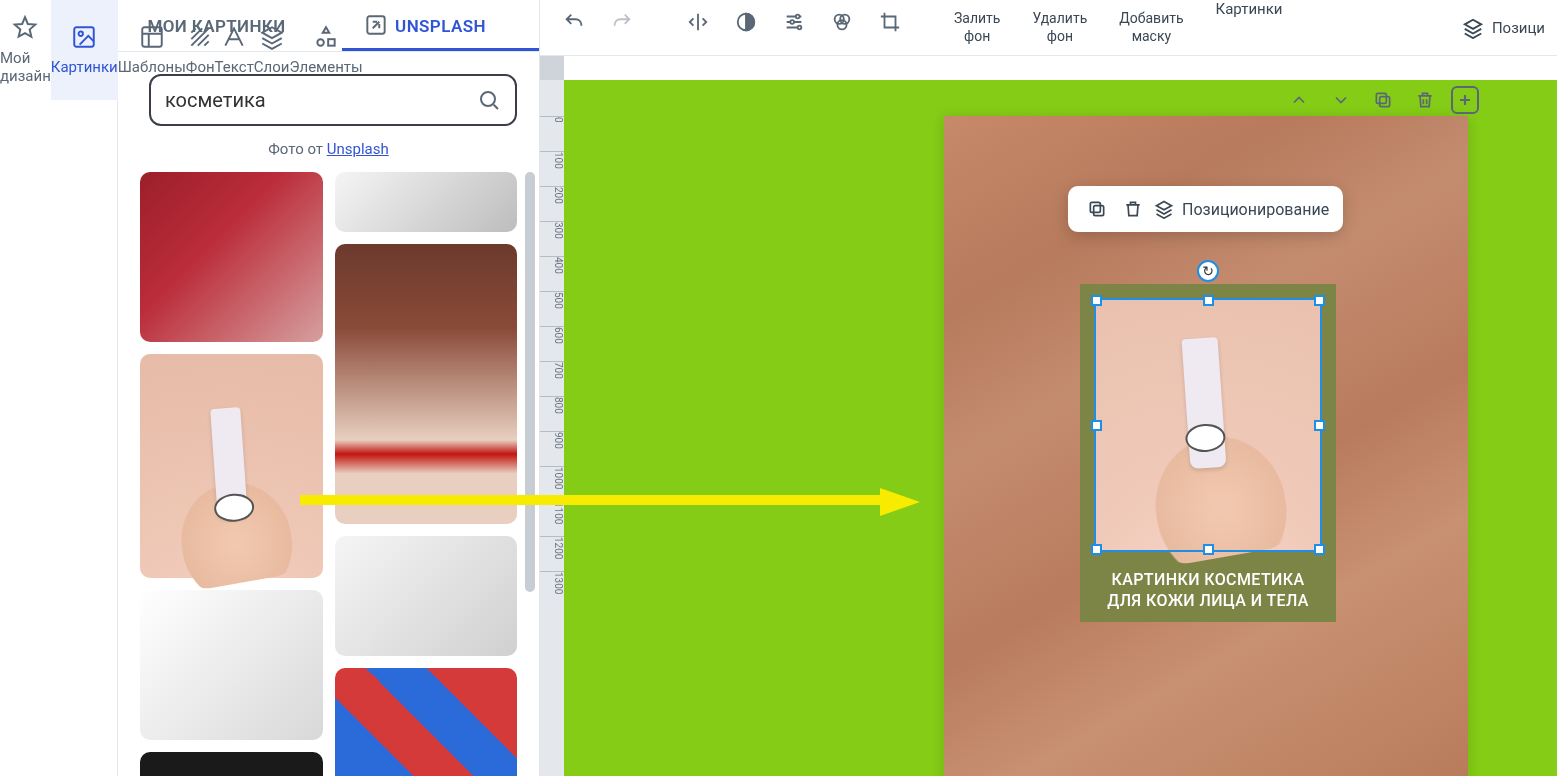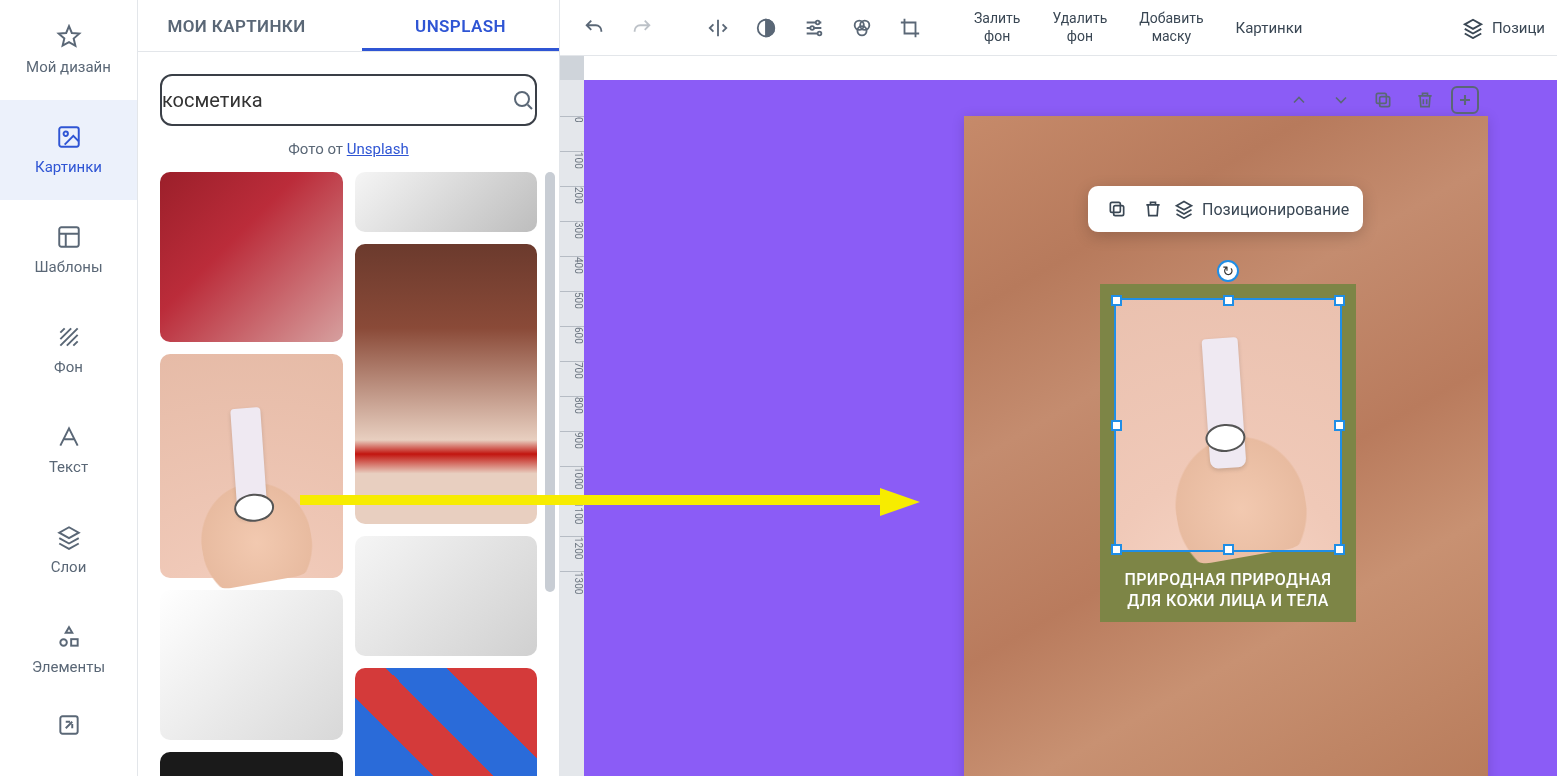--- a/index.html
+++ b/index.html
@@ -1,30 +1,30 @@
 <!DOCTYPE html>
 <html><head>
 <meta charset="utf-8">
 <style>
 * { margin: 0; padding: 0; box-sizing: border-box; font-family: -apple-system, BlinkMacSystemFont, "Segoe UI", Roboto, Arial, sans-serif; }
 body { width: 1557px; height: 776px; display: flex; overflow: hidden; background: #fff; }
 
 
-.left-nav { width: 138px; height: 100%; border-right: 1px solid #e3e6ea; display: flex; flex-direction: column; }
+.left-nav { width: 118px; height: 100%; border-right: 1px solid #e3e6ea; display: flex; flex-direction: row; }
 .nav-item { display: flex; flex-direction: column; align-items: center; justify-content: center; height: 100px; cursor: pointer; color: #5a6776; gap: 8px; font-size: 15px; }
 .nav-item.active { background: #ecf1fb; color: #2f55d4; }
 .nav-item svg { width: 26px; height: 26px; }
 
 
 .side-panel { width: 422px; height: 100%; border-right: 1px solid #e3e6ea; display: flex; flex-direction: column; }
 .tabs { display: flex; height: 52px; border-bottom: 1px solid #e3e6ea; gap: 27px; }
 .tab { flex: 1; display: flex; align-items: center; justify-content: center; font-size: 17px; font-weight: 600; color: #5a6776; cursor: pointer; letter-spacing: .4px; }
 .tab.active { color: #2f55d4; box-shadow: inset 0 -3px 0 #2f55d4; }
 .search-wrap { padding: 22px 22px 6px; }
-.search-box { display: flex; align-items: center; border: 2px solid #3a3f47; border-radius: 12px; padding: 12px 0; gap: 10px; }
+.search-box { display: flex; align-items: center; border: 2px solid #3a3f47; border-radius: 12px; padding: 12px 14px; gap: 10px; margin-left: 9px; }
 .search-box input { flex: 1; border: none; outline: none; font-size: 20px; color: #333; }
 .attrib { text-align: center; font-size: 15px; color: #5a6776; padding: 8px 0 14px; }
 .attrib a { color: #2f55d4; text-decoration: underline; }
 .gallery-scroll { flex: 1; overflow-y: auto; position: relative; }
 .gallery { padding: 0 22px 20px; display: flex; gap: 12px; }
 .col { flex: 1; display: flex; flex-direction: column; gap: 12px; }
 .thumb { width: 100%; border-radius: 10px; background-size: cover; background-position: center; }
 
 
 .th1 { height: 170px; background: linear-gradient(135deg,#9b1f2a 0%,#bb2c3a 40%,#d6a09f 100%); }
@@ -32,35 +32,35 @@
 .th3 { height: 224px; background: radial-gradient(circle at 50% 140%, #f7d6c7 0%, #f0c9b8 35%, #e6bba7 100%); position: relative; }
 .th4 { height: 280px; background: linear-gradient(180deg,#6b3a2d 0%,#8a4a38 30%,#e8cfc0 70%,#c2150f 75%,#e8cfc0 82%); position:relative; }
 .th5 { height: 150px; background: linear-gradient(135deg,#fff,#d8d8d8); }
 .th6 { height: 120px; background: linear-gradient(135deg,#f5f5f5,#d0d0d0); }
 .th7 { height: 30px; background: #1a1a1a; border-radius: 10px 10px 0 0; }
 .th8 { height: 120px; background: linear-gradient(45deg,#2a6bd9 0 30%,#d43a3a 30% 50%,#2a6bd9 50% 70%,#d43a3a 70%); }
 .scroll-thumb { position: absolute; right: 4px; top: 0; width: 10px; height: 420px; background: #c8cdd4; border-radius: 5px; }
 
 
 .canvas-area { flex: 1; height: 100%; display: flex; flex-direction: column; background: #fff; min-width: 0; }
-.top-toolbar { height: 56px; display: flex; align-items: center; gap: 4px; padding: 0 12px; border-bottom: 1px solid #e3e6ea; }
+.top-toolbar { height: 56px; display: flex; gap: 4px; padding: 0 12px; border-bottom: 1px solid #e3e6ea; }
 .tb-btn { width: 44px; height: 44px; display: flex; align-items: center; justify-content: center; color: #5a6776; cursor: pointer; border-radius: 6px; }
 .tb-btn svg { width: 22px; height: 22px; }
 .tb-text { display: flex; flex-direction: column; align-items: center; justify-content: center; padding: 0 14px; font-size: 14px; color: #3a4754; cursor: pointer; line-height: 1.25; text-align: center; }
 .tb-text-single { padding: 0 14px; font-size: 15px; color: #3a4754; cursor: pointer; }
 .tb-spacer { flex: 1; }
 .tb-pos { display: flex; align-items: center; gap: 8px; color: #3a4754; font-size: 15px; cursor: pointer; }
 
 .ruler-h { height: 24px; background: #e4e7eb; position: relative; font-size: 10px; color: #6b7580; overflow: hidden; }
 .ruler-v { width: 24px; background: #e4e7eb; position: relative; font-size: 10px; color: #6b7580; }
 .ruler-v .tick { position: absolute; left: 0; width: 100%; border-top: 1px solid #b6bcc4; text-align: center; writing-mode: vertical-rl; }
 .ruler-corner { width: 24px; height: 24px; background: #cfd4da; }
 
 .stage-wrap { flex: 1; display: flex; overflow: hidden; position: relative; }
-.stage { flex: 1; background: #8b5cf6; overflow: auto; position: relative; }
+.stage { flex: 1; background: #84cc16; overflow: auto; position: relative; }
 
 .page-toolbar { position: absolute; right: 78px; top: 4px; display: flex; gap: 10px; align-items: center; z-index: 5; }
 .pt-btn { width: 32px; height: 32px; display: flex; align-items: center; justify-content: center; color: #5a6776; cursor: pointer; border-radius: 6px; }
 .pt-btn svg { width: 20px; height: 20px; }
 .pt-btn.boxed { border: 2px solid #5a6776; border-radius: 6px; width: 28px; height: 28px; }
 
 .artboard { position: absolute; left: 380px; top: 36px; width: 524px; height: 700px; background: linear-gradient(150deg,#c68a6a 0%,#b77a5c 20%,#c48c6f 35%,#b97b5d 55%,#c89172 70%,#b67958 100%); background-size: cover; box-shadow: 0 2px 12px rgba(0,0,0,.15); }
 
 .sel-wrap { position: absolute; left: 136px; top: 168px; width: 256px; height: 338px; }
 .sel-frame { position: absolute; inset: 0; background: #7d8546; padding: 14px 14px 58px 14px; }
@@ -329,21 +329,21 @@
           </div>
         </div>
 
         <div class="sel-wrap">
           <div class="sel-frame">
             <div class="sel-img">
                 <div class="hand" style="left:60px;bottom:-5px;width:130px;height:120px"></div>
                 <div class="tube" style="left:92px;top:40px;width:36px;height:130px"></div>
               </div>
             <div class="sel-txt">
-              <div>ПРИРОДНАЯ ПРИРОДНАЯ</div>
+              <div>КАРТИНКИ КОСМЕТИКА</div>
               <div>ДЛЯ КОЖИ ЛИЦА И ТЕЛА</div>
             </div>
           </div>
           <div class="sel-border">
             <div class="handle h-tl"></div>
             <div class="handle h-tr"></div>
             <div class="handle h-bl"></div>
             <div class="handle h-br"></div>
             <div class="handle h-t"></div>
             <div class="handle h-b"></div>

